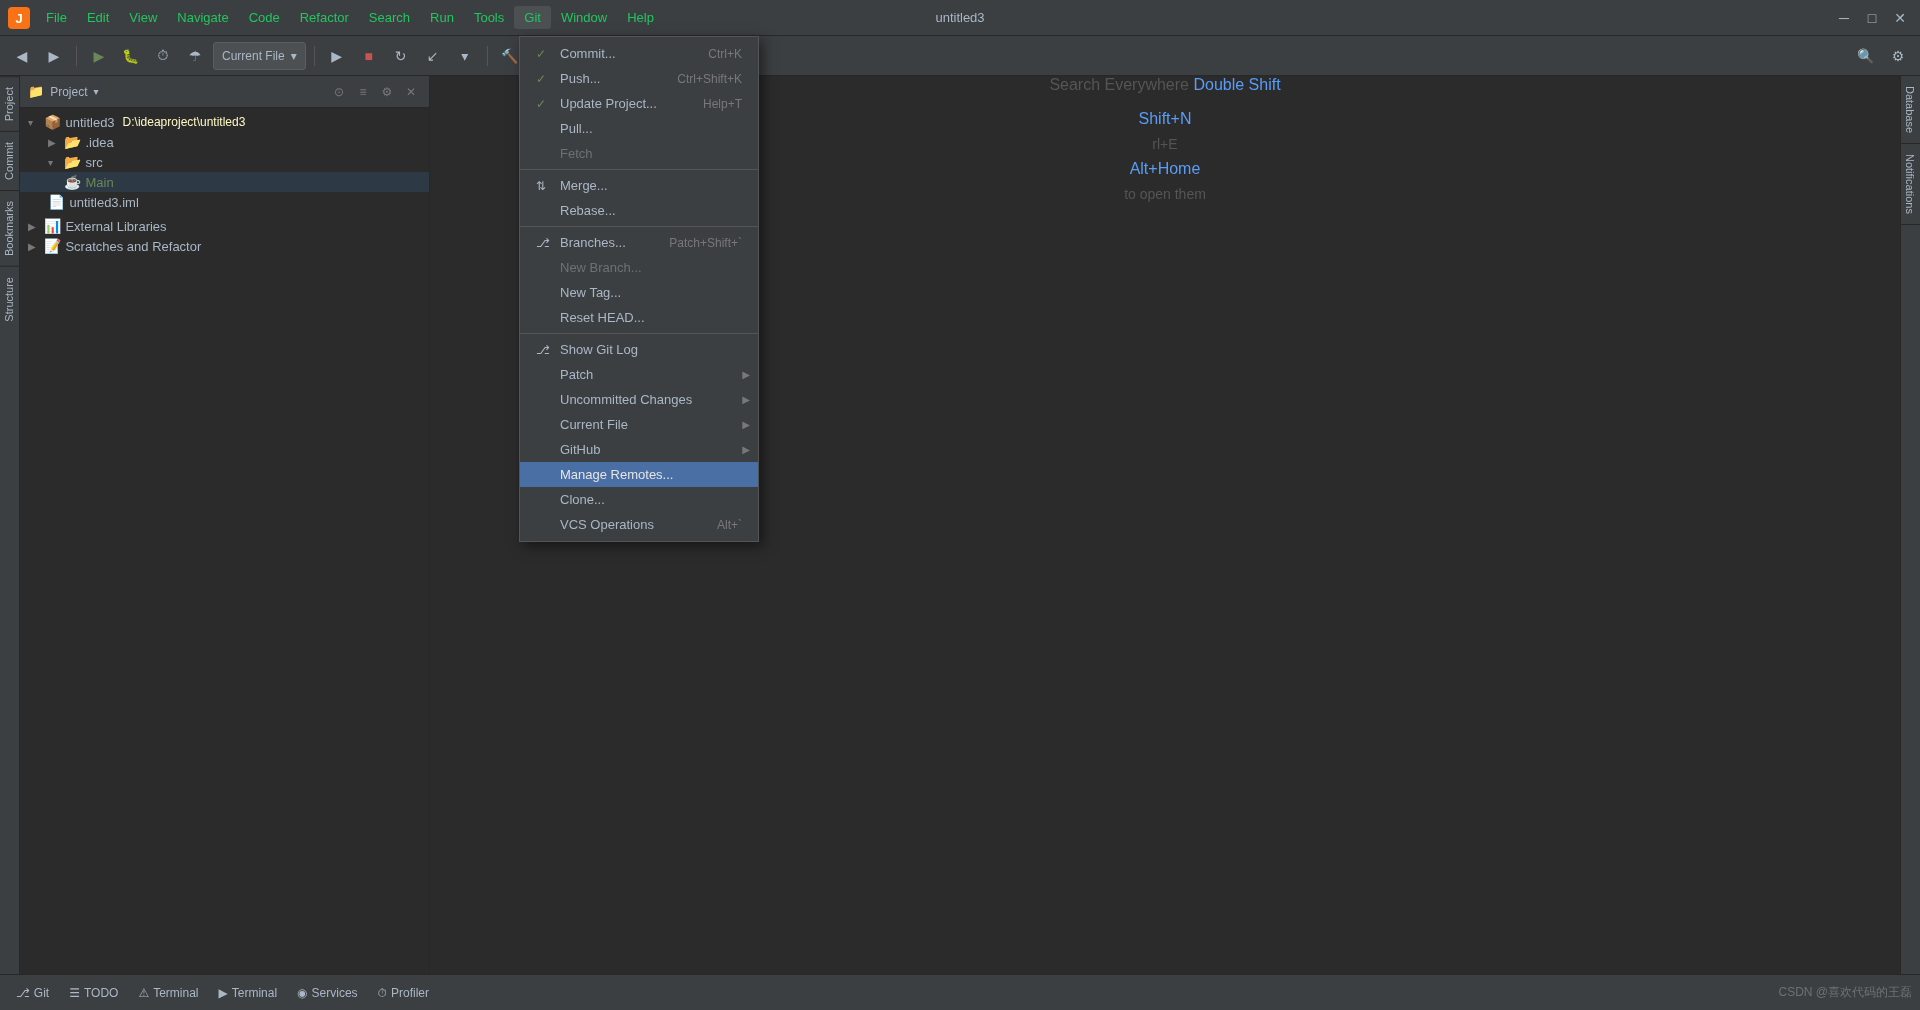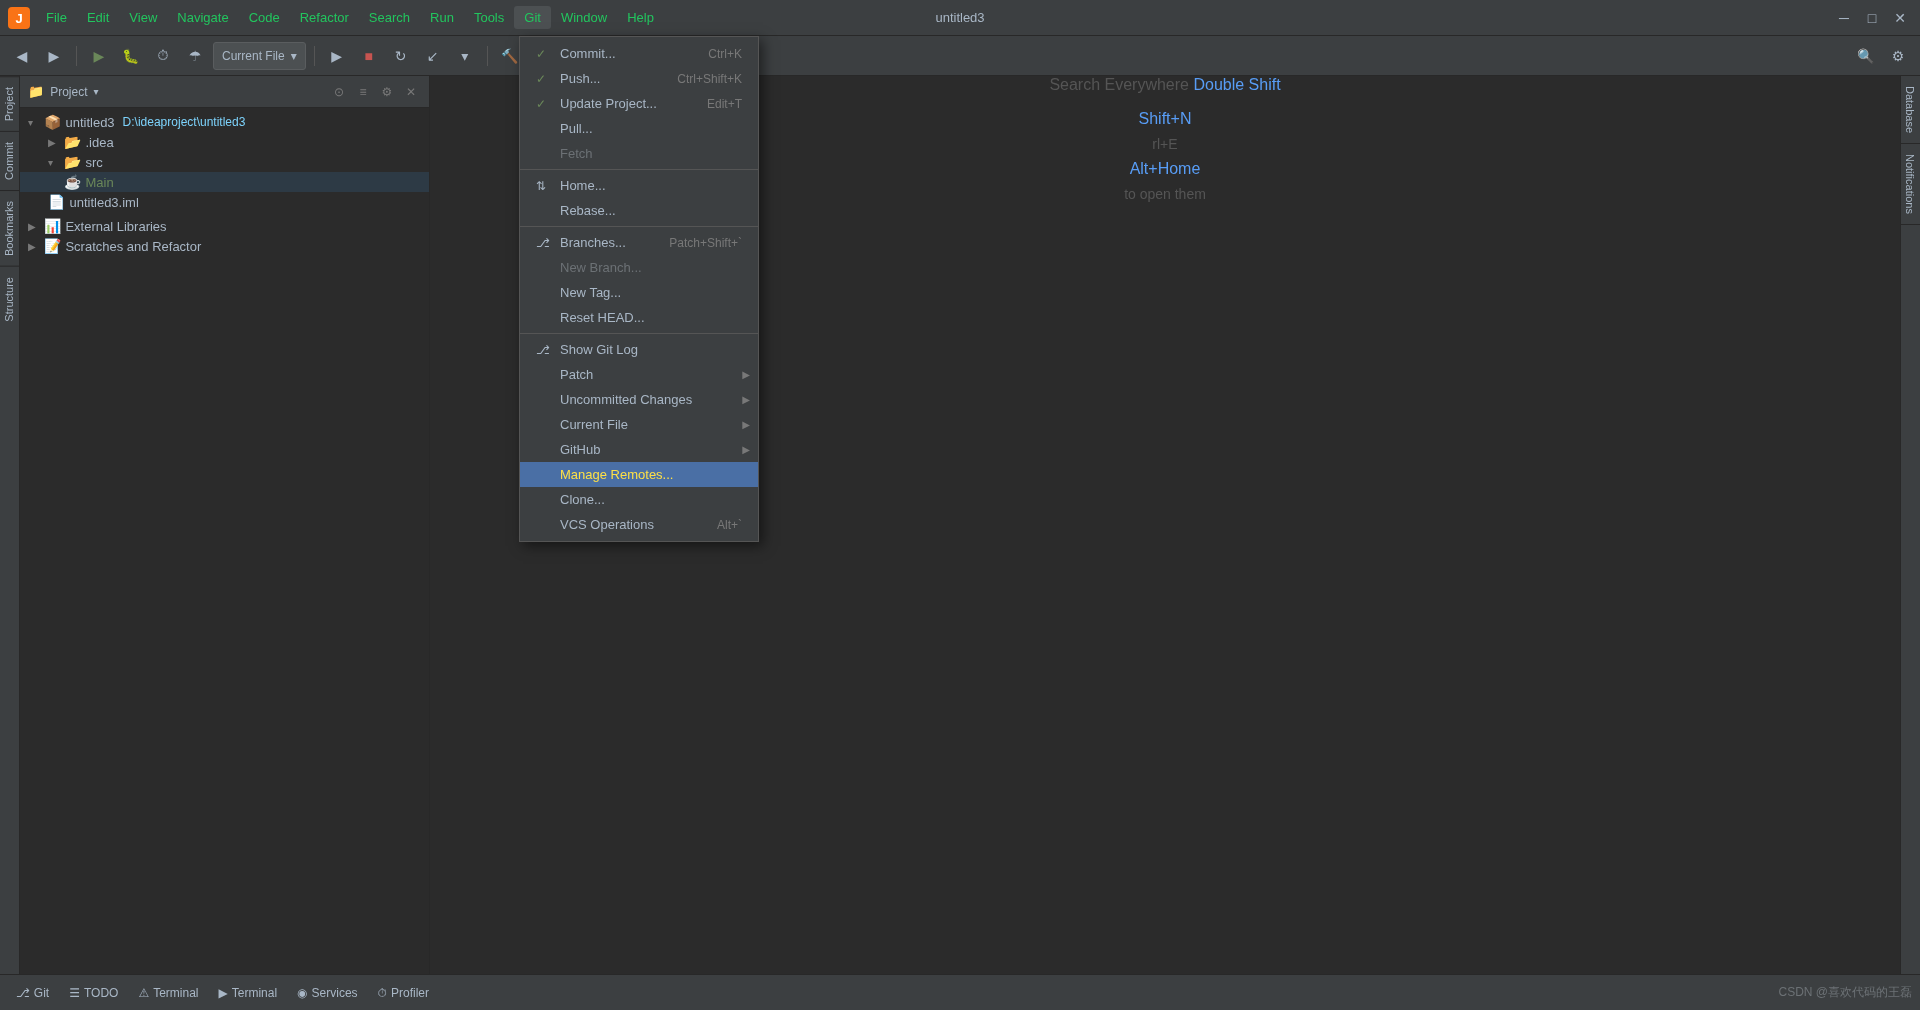--- a/index.html
+++ b/index.html
@@ -191,21 +191,21 @@
       font-size: 13px;
     }
     .tree-item .arrow {
       font-size: 10px;
       color: #787878;
       width: 12px;
       flex-shrink: 0;
     }
     .tree-item .icon { font-size: 14px; flex-shrink: 0; }
     .tree-item .name { color: #a9b7c6; }
-    .tree-item .path { color: #7dd3fc; font-size: 12px; margin-left: 4px; }
+    .tree-item .path { color: #fef9c3; font-size: 12px; margin-left: 4px; }
     .tree-item.selected { background: #2d3a45; }
 
     
     #side-tabs-left {
       width: 20px;
       background: #3c3f41;
       display: flex;
       flex-direction: column;
       border-right: 1px solid #282828;
     }
@@ -315,21 +315,21 @@
     .menu-section-item {
       display: flex;
       align-items: center;
       padding: 5px 16px;
       cursor: pointer;
       gap: 8px;
       color: #a9b7c6;
       font-size: 13px;
       position: relative;
     }
-    .menu-section-item.highlighted { background: #4a6fa5; color: #fde047; }
+    .menu-section-item.highlighted { background: #4a6fa5; color: #e5e5e5; }
     .menu-section-item.disabled { color: #6c7175; cursor: default; }
     .menu-shortcut {
       margin-left: auto;
       color: #787878;
       font-size: 12px;
     }
     .menu-check {
       width: 16px;
       color: #6a8759;
       font-size: 12px;
@@ -525,37 +525,37 @@
 
   <div class="menu-section-item">
     <span class="menu-check">✓</span>
     <span>Push...</span>
     <span class="menu-shortcut">Ctrl+Shift+K</span>
   </div>
 
   <div class="menu-section-item">
     <span class="menu-check">✓</span>
     <span>Update Project...</span>
-    <span class="menu-shortcut">Edit+T</span>
+    <span class="menu-shortcut">Help+T</span>
   </div>
 
   <div class="menu-section-item">
     <span class="menu-check"></span>
     <span>Pull...</span>
   </div>
 
   <div class="menu-section-item disabled">
     <span class="menu-check"></span>
     <span>Fetch</span>
   </div>
   <div class="menu-separator"></div>
 
   <div class="menu-section-item">
     <span class="menu-icon">⇅</span>
-    <span>Home...</span>
+    <span>Merge...</span>
   </div>
 
   <div class="menu-section-item">
     <span class="menu-check"></span>
     <span>Rebase...</span>
   </div>
   <div class="menu-separator"></div>
 
   <div class="menu-section-item">
     <span class="menu-icon">⎇</span>

